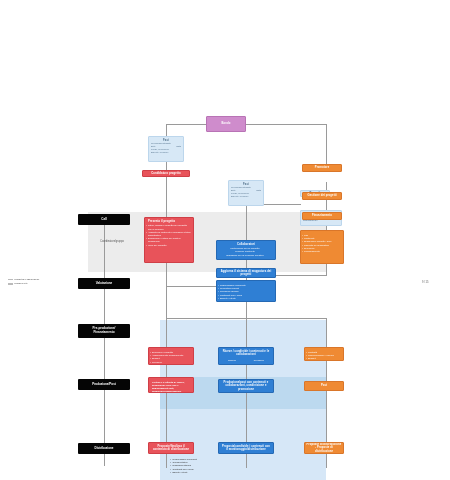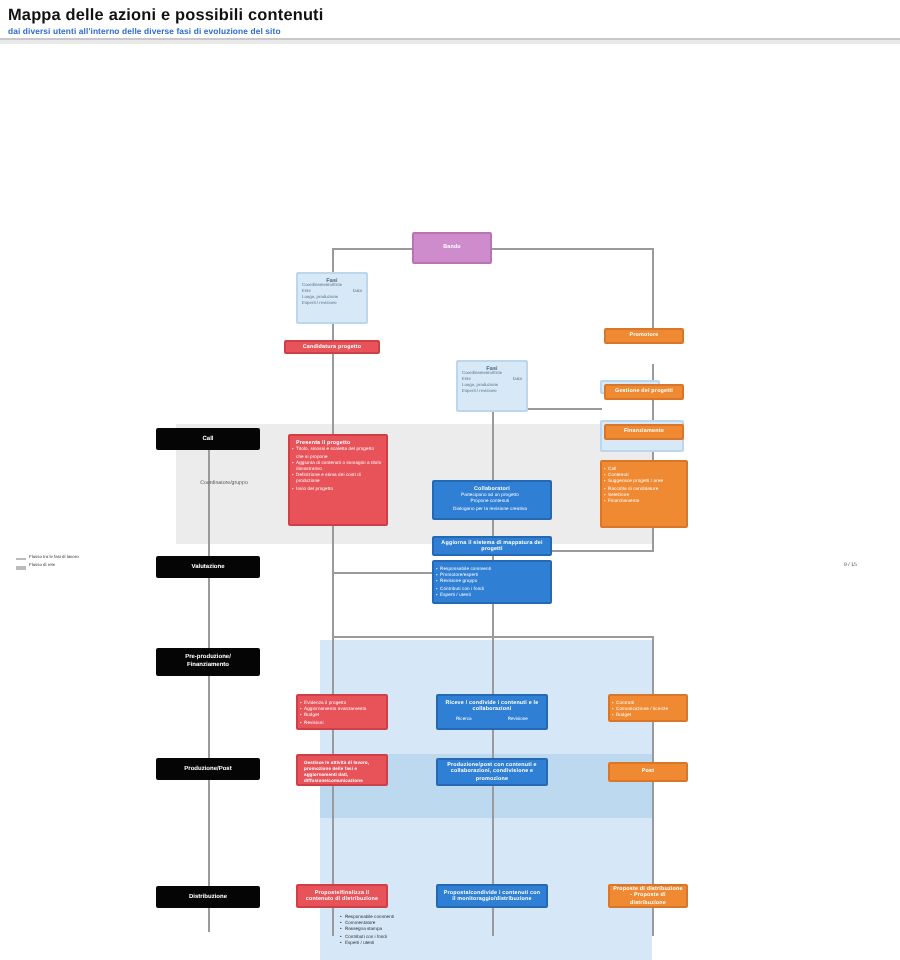--- a/index.html
+++ b/index.html
@@ -86,25 +86,20 @@
   .legend { position:absolute; font-size:2.2px; line-height:3.4px; color:#333; }
   .legend .row { display:flex; align-items:center; gap:1.5px; margin-bottom:.8px; }
   .legend .sw { width:5px; height:1.5px; background:#bbb; flex:0 0 auto; }
   .pagenum { position:absolute; font-size:2.6px; color:#555; }
 </style>
 </head>
 <body>
 
 <div id="page">
 
-  <div class="hdr">
-    <div class="hdr-title">Mappa delle azioni e possibili contenuti</div>
-    <div class="hdr-sub">dai diversi utenti all'interno delle diverse fasi di evoluzione del sito</div>
-    <div class="hdr-rule"></div>
-  </div>
 
   <div id="canvas">
 
     <div class="band band-grey" style="left:88px;  top:190px; width:238px; height:60px;"></div>
     <div class="band band-blue1" style="left:160px; top:298px; width:166px; height:160px;"></div>
     <div class="band band-blue2" style="left:160px; top:355px; width:166px; height:32px;"></div>
 
     <div class="ln ln-v" style="left:104px; top:201px; height:243px;"></div>
 
     <div class="ln ln-h" style="left:166px; top:102px; width:40px;"></div>

